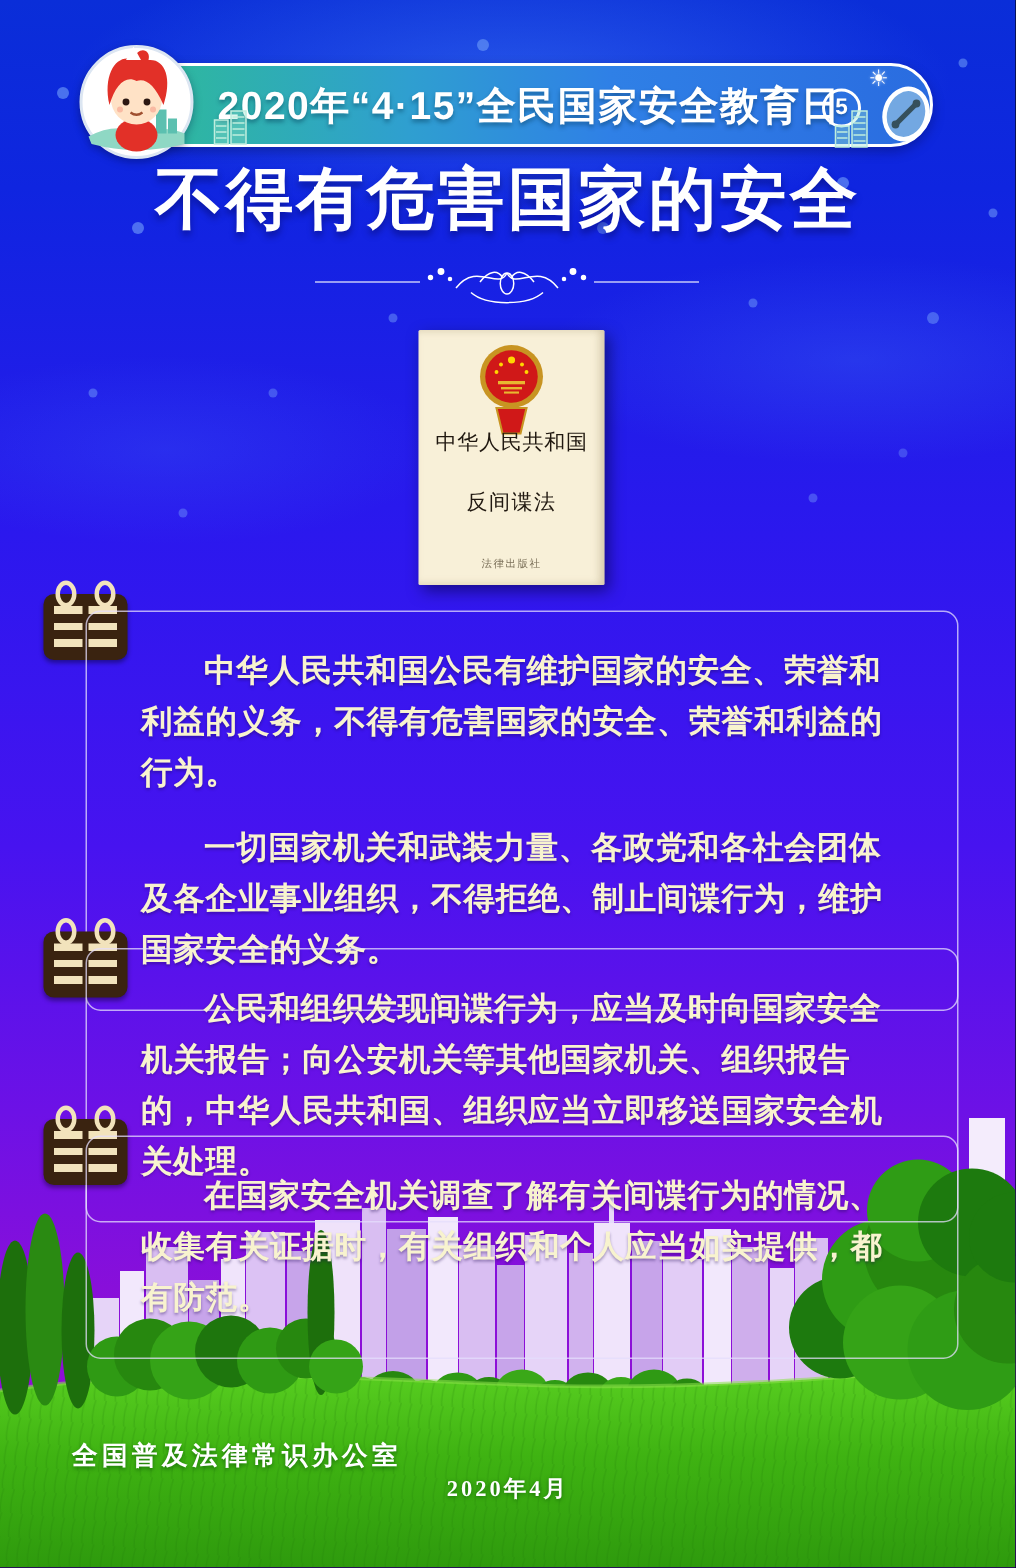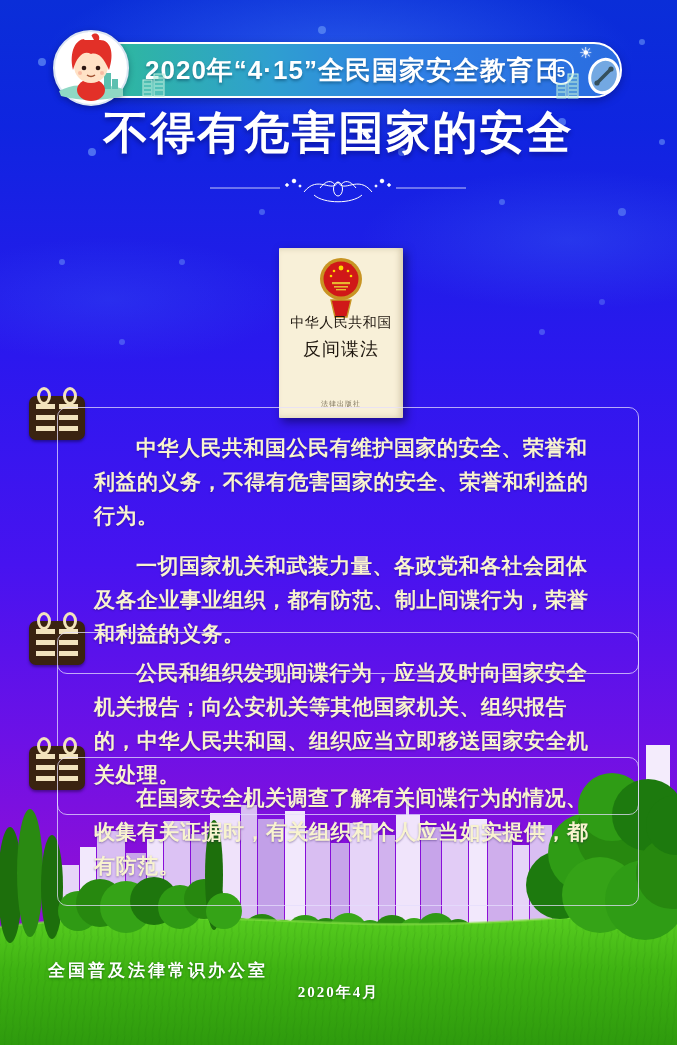--- a/index.html
+++ b/index.html
@@ -41,26 +41,26 @@
   .mini-bld.left{left:82px;top:26px;}
   .mini-bld.right{left:496px;top:28px;}
   .mascot{position:absolute;left:51px;top:28px;width:80px;height:80px;filter:drop-shadow(0 2px 3px rgba(0,10,60,.35));}
   
   .main-title{position:absolute;left:0;top:103px;width:100%;text-align:center;color:#fff;
     font-size:45px;font-weight:900;letter-spacing:2px;text-shadow:0 3px 5px rgba(0,0,60,.4);}
   .flourish{position:absolute;left:208px;top:168px;width:260px;height:42px;}
   
   .book{position:absolute;left:279px;top:220px;width:124px;height:170px;background:#f8f0d8;
     box-shadow:3px 4px 10px rgba(0,0,40,.5), inset -3px 0 6px rgba(150,130,90,.35);
-    border-radius:1px;text-align:center;margin-top:28px;}
+    border-radius:1px;text-align:center;}
   .emblem{position:absolute;left:39px;top:9px;width:46px;height:64px;}
   .book-t1{position:absolute;left:0;top:66px;width:100%;font-family:"Liberation Serif", serif;
     font-size:14px;color:#201810;letter-spacing:.5px;}
-  .book-t2{position:absolute;left:0;top:89px;width:100%;font-family:"Liberation Serif", serif;
-    font-size:18px;color:#201810;letter-spacing:1px;}
+  .book-t2{position:absolute;left:0;top:106px;width:100%;font-family:"Liberation Serif", serif;
+    font-size:14px;color:#201810;letter-spacing:1px;}
   .book-pub{position:absolute;left:0;bottom:9px;width:100%;font-size:7px;color:#7c715a;letter-spacing:1px;}
   
   .note-icon{position:absolute;width:56px;height:44px;background:#3a2310;border-radius:7px;
     box-shadow:0 2px 3px rgba(0,0,20,.4);}
   .note-icon .ring{position:absolute;top:-9px;width:8px;height:12px;border:3px solid #f2e3bc;border-radius:50%;}
   .note-icon .r1{left:8px}.note-icon .r2{right:8px}
   .note-icon .col{position:absolute;top:8px;height:29px;width:19px;
     background:repeating-linear-gradient(to bottom,#f2e3bc 0 5px,transparent 5px 11px);}
   .note-icon .c1{left:7px}.note-icon .c2{right:7px}
   .excerpt-box{position:absolute;left:57px;width:582px;box-sizing:border-box;
@@ -285,21 +285,21 @@
   </div>
 
   <div class="note-icon b1">
     <span class="ring r1"></span>
       <span class="ring r2"></span>
       <span class="col c1"></span>
       <span class="col c2"></span>
   </div>
   <div class="excerpt-box x1">
     <p>中华人民共和国公民有维护国家的安全、荣誉和利益的义务，不得有危害国家的安全、荣誉和利益的行为。</p>
-    <p>一切国家机关和武装力量、各政党和各社会团体及各企业事业组织，都有防范、制止间谍行为，荣誉和利益的义务。</p>
+    <p>一切国家机关和武装力量、各政党和各社会团体及各企业事业组织，不得拒绝、制止间谍行为，维护国家安全的义务。</p>
   </div>
 
   <div class="note-icon b2">
     <span class="ring r1"></span>
       <span class="ring r2"></span>
       <span class="col c1"></span>
       <span class="col c2"></span>
   </div>
   <div class="excerpt-box x2">
     <p>公民和组织发现间谍行为，应当及时向国家安全机关报告；向公安机关等其他国家机关、组织报告的，中华人民共和国、组织应当立即移送国家安全机关处理。</p>

